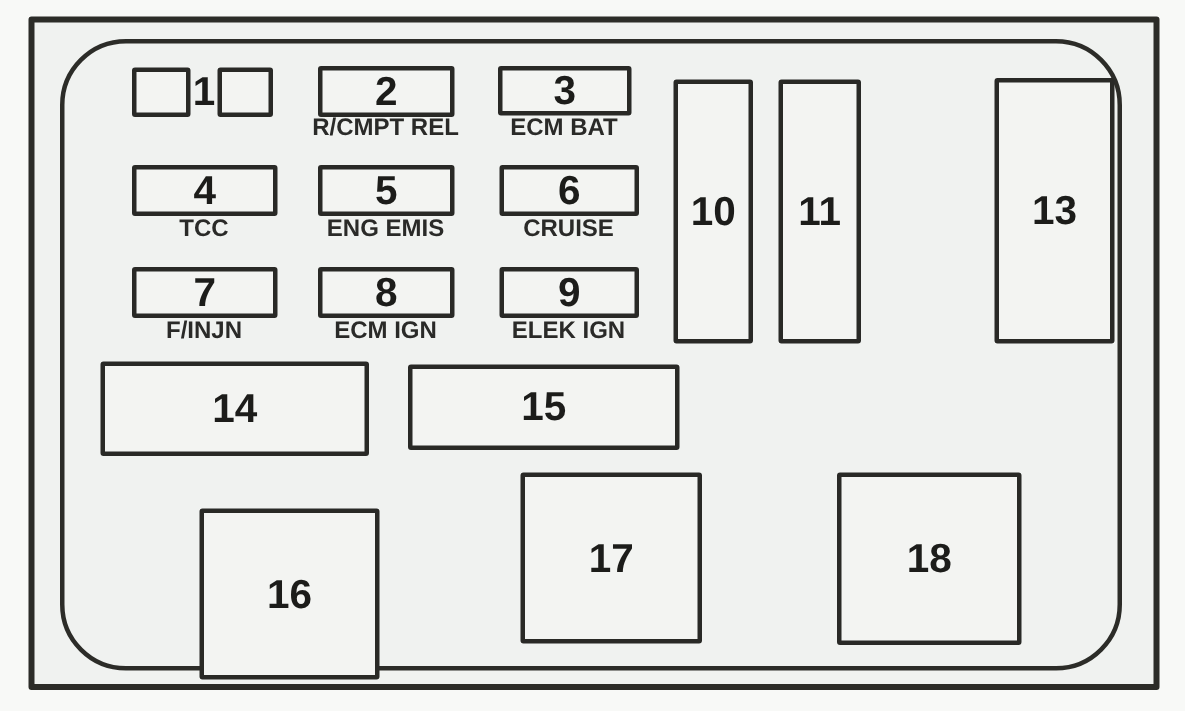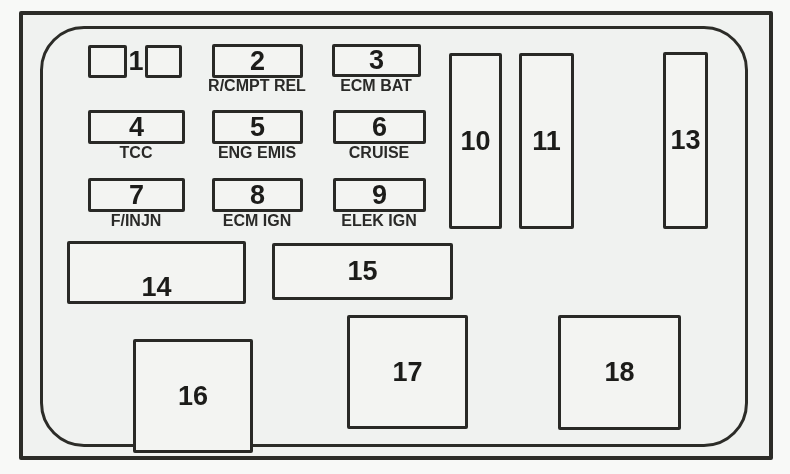--- a/index.html
+++ b/index.html
@@ -74,23 +74,23 @@
   .f7{left:88px;top:178px;width:97px;height:34px;}
   .f8{left:212px;top:178px;width:91px;height:34px;}
   .f9{left:333px;top:178px;width:93px;height:34px;}
   .l7{left:56px;top:213px;}
   .l8{left:177px;top:213px;}
   .l9{left:299px;top:213px;}
   
   .f10{left:449px;top:53px;width:53px;height:176px;}
   .f11{left:519px;top:53px;width:55px;height:176px;}
   .f12{left:591px;top:53px;width:56px;height:176px;}
-  .f13{left:663px;top:52px;width:45px;height:177px;}
+  .f13{left:663px;top:52px;width:80px;height:177px;}
   
-  .f14{left:67px;top:241px;width:179px;height:63px;align-items:flex-end;}
+  .f14{left:67px;top:241px;width:179px;height:63px;}
   .f15{left:272px;top:243px;width:181px;height:57px;}
   
   .f16{left:133px;top:315px;width:120px;height:114px;margin-top:24px;}
   .f17{left:347px;top:315px;width:121px;height:114px;}
   .f18{left:558px;top:315px;width:123px;height:115px;}
 </style>
 </head>
 <body>
 
 <div class="scan">

